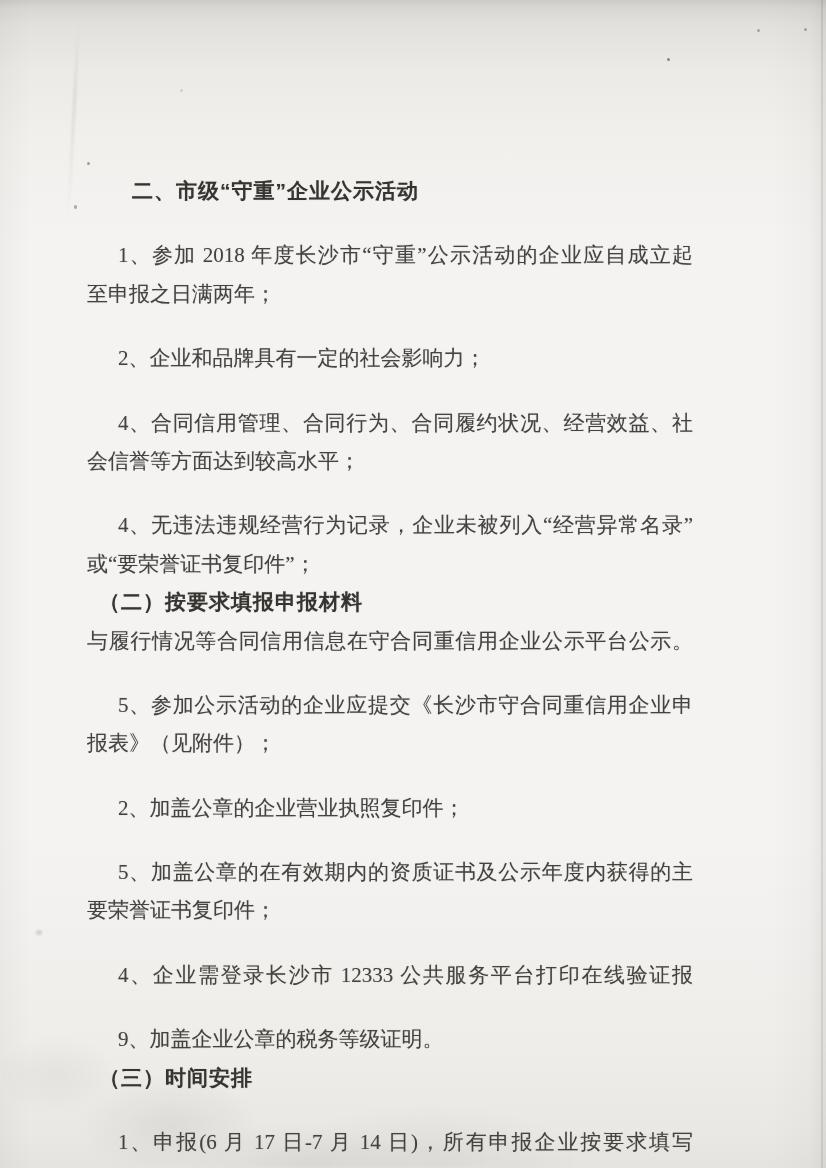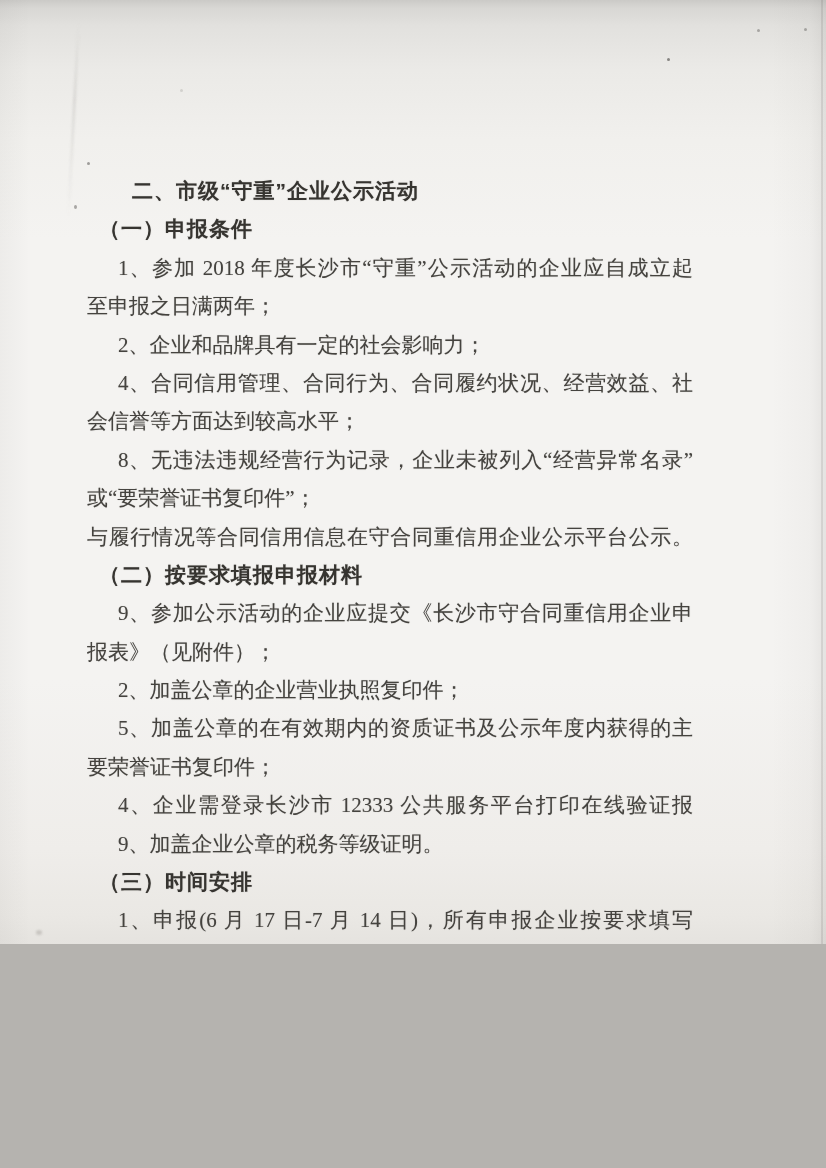--- a/index.html
+++ b/index.html
@@ -3,21 +3,21 @@
 <meta charset="utf-8">
 <style>
   html, body { margin: 0; padding: 0; }
   body {
     width: 826px; height: 1168px;
     background: #b5b3af;
     font-family: "Liberation Serif", "DejaVu Serif", serif;
   }
   .page {
     position: relative;
-    width: 826px; height: 944px;
+    width: 826px; height: 1168px;
     overflow: hidden;
     background:
       linear-gradient(90deg, rgba(60,58,55,0.04) 0px, rgba(60,58,55,0.0) 30px),
       linear-gradient(270deg, rgba(90,88,85,0.10) 0px, rgba(90,88,85,0.03) 16px, rgba(90,88,85,0.0) 55px),
       linear-gradient(180deg,
         #cbcac7 0px, #d8d7d4 8px, #e2e1de 26px, #ebeae7 70px,
         #f1f0ed 140px, #f4f3f1 240px, #f4f3f1 72%,
         #efedea 90%, #eae8e4 97%, #e5e3df 100%);
   }
 
@@ -53,21 +53,21 @@
   
   .text-block {
     position: absolute;
     left: 87px; top: 172px; width: 606px;
     font-size: 21px; line-height: 38.4px;
     color: #45433f;
     text-shadow: 0 0 1px rgba(80,78,74,0.35);
   }
   .ln { height: 38.4px; overflow: hidden; text-align: left; }
   .ln.j { text-align: justify; text-align-last: justify; }
-  .ln.ind-num   { text-indent: 31px; }
+  .ln.ind-num   { text-indent: 31px; margin-top: 26px; }
   .ln.ind-title { text-indent: 45px; }
   .ln.ind-paren { text-indent: 12px; }
   .ln.h {
     font-family: "Liberation Sans", "DejaVu Sans", sans-serif;
     font-weight: bold;
     color: #363430;
     text-shadow: 0 0 1px rgba(60,58,54,0.35);
     letter-spacing: 1px;
   }
 </style>
@@ -82,31 +82,30 @@
   <div class="speck s1"></div>
   <div class="speck s2"></div>
   <div class="speck s3"></div>
   <div class="speck s4"></div>
   <div class="speck s5"></div>
   <div class="speck s6"></div>
   <div class="speck s7"></div>
 
   <div class="text-block">
     <div class="ln h ind-title">二、市级“守重”企业公示活动</div>
-    <div class="ln h ind-paren">（一）申报条件</div>
     <div class="ln ind-num j">1、参加 2018 年度长沙市“守重”公示活动的企业应自成立起</div>
     <div class="ln">至申报之日满两年；</div>
     <div class="ln ind-num">2、企业和品牌具有一定的社会影响力；</div>
     <div class="ln ind-num j">4、合同信用管理、合同行为、合同履约状况、经营效益、社</div>
     <div class="ln">会信誉等方面达到较高水平；</div>
-    <div class="ln ind-num j">8、无违法违规经营行为记录，企业未被列入“经营异常名录”</div>
+    <div class="ln ind-num j">4、无违法违规经营行为记录，企业未被列入“经营异常名录”</div>
     <div class="ln">或“要荣誉证书复印件”；</div>
+    <div class="ln h ind-paren">（二）按要求填报申报材料</div>
     <div class="ln j">与履行情况等合同信用信息在守合同重信用企业公示平台公示。</div>
-    <div class="ln h ind-paren">（二）按要求填报申报材料</div>
-    <div class="ln ind-num j">9、参加公示活动的企业应提交《长沙市守合同重信用企业申</div>
+    <div class="ln ind-num j">5、参加公示活动的企业应提交《长沙市守合同重信用企业申</div>
     <div class="ln">报表》（见附件）；</div>
     <div class="ln ind-num">2、加盖公章的企业营业执照复印件；</div>
     <div class="ln ind-num j">5、加盖公章的在有效期内的资质证书及公示年度内获得的主</div>
     <div class="ln">要荣誉证书复印件；</div>
     <div class="ln ind-num j">4、企业需登录长沙市 12333 公共服务平台打印在线验证报告，</div>
     <div class="ln ind-num">9、加盖企业公章的税务等级证明。</div>
     <div class="ln h ind-paren">（三）时间安排</div>
     <div class="ln ind-num j">1、申报(6 月 17 日-7 月 14 日)，所有申报企业按要求填写《2018</div>
   </div>
 

